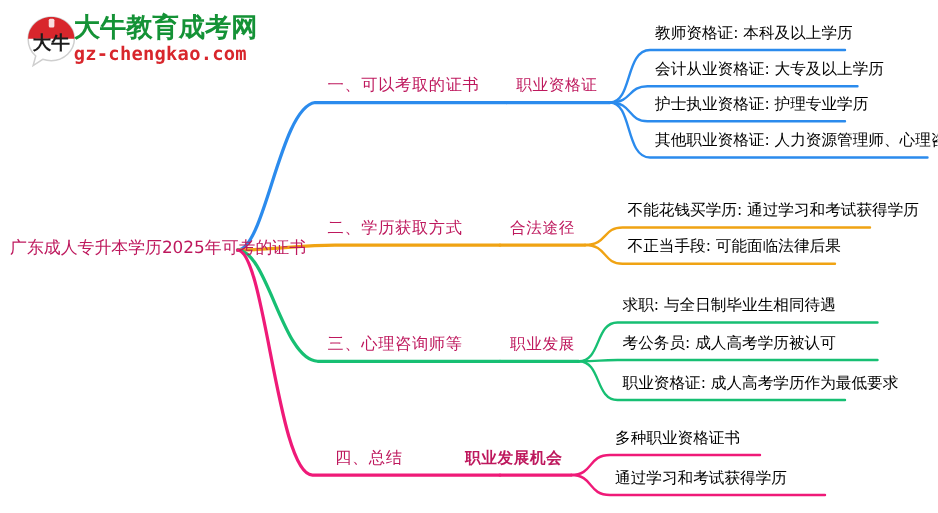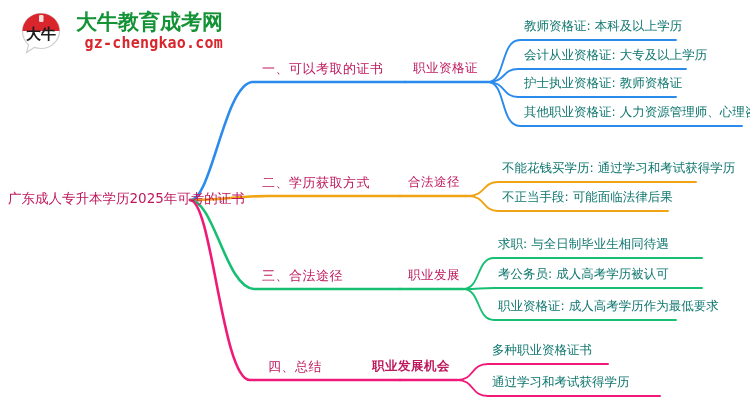--- a/index.html
+++ b/index.html
@@ -24,21 +24,21 @@
   
   #logo {
     position: absolute; left: 18px; top: 8px;
     width: 200px; height: 52px;
   }
   #logo-mark {
     position: absolute; left: 0px; top: 2px;
     width: 46px; height: 46px;
   }
   #logo-text-wrap {
-    position: absolute; left: 58px; top: 2px; text-align: right;
+    position: absolute; left: 41px; top: 2px;
   }
   #logo-title {
     font-size: 21px; font-weight: bold; color: #149236;
     letter-spacing: 0px; line-height: 25px;
     white-space: nowrap;
     font-family: "DejaVu Sans", "Liberation Sans", sans-serif;
   }
   #logo-sub {
     font-size: 15px; font-weight: bold; color: #d8262c;
     line-height: 16px; letter-spacing: 0.2px;
@@ -59,21 +59,21 @@
   .lvl1 {
     font-size: 13px;
     letter-spacing: 0.5px;
   }
   .lvl2 {
     font-size: 12.5px;
     letter-spacing: 0.5px;
   }
   .leaf {
     font-size: 12.5px;
-    color: #0f766e;
+    color: #000000;
   }
 </style>
 </head>
 <body>
 
 <div id="root">
 
   <div id="logo">
     <svg id="logo-mark" viewBox="0 0 46 46">
       <path d="M23 3.5 C33.2 3.5 41.5 11.3 41.5 21 C41.5 30.7 33.2 38.5 23 38.5
@@ -122,29 +122,29 @@
       <path d="M457,380 C475,380 470,396 488,396 L660,396" fill="none" stroke="#ef1a78" stroke-width="1.9" stroke-linecap="round"></path>
     </g>
   </svg>
 
   <div class="node root-node">广东成人专升本学历2025年可考的证书</div>
 
   <div class="node lvl1" style="left:262px; top:62px;">一、可以考取的证书</div>
   <div class="node lvl2" style="left:413px; top:62px;">职业资格证</div>
   <div class="node leaf" style="left:524px; top:20px;">教师资格证: 本科及以上学历</div>
   <div class="node leaf" style="left:524px; top:49px;">会计从业资格证: 大专及以上学历</div>
-  <div class="node leaf" style="left:524px; top:77px;">护士执业资格证: 教师资格证</div>
+  <div class="node leaf" style="left:524px; top:77px;">护士执业资格证: 护理专业学历</div>
   <div class="node leaf" style="left:524px; top:106px;">其他职业资格证: 人力资源管理师、心理咨询师等</div>
 
   <div class="node lvl1" style="left:262px; top:176px;">二、学历获取方式</div>
   <div class="node lvl2" style="left:408px; top:176px;">合法途径</div>
   <div class="node leaf" style="left:502px; top:162px;">不能花钱买学历: 通过学习和考试获得学历</div>
   <div class="node leaf" style="left:502px; top:191px;">不正当手段: 可能面临法律后果</div>
 
-  <div class="node lvl1" style="left:262px; top:269px;">三、合法途径</div>
+  <div class="node lvl1" style="left:262px; top:269px;">三、心理咨询师等</div>
   <div class="node lvl2" style="left:408px; top:269px;">职业发展</div>
   <div class="node leaf" style="left:498px; top:238px;">求职: 与全日制毕业生相同待遇</div>
   <div class="node leaf" style="left:498px; top:268px;">考公务员: 成人高考学历被认可</div>
   <div class="node leaf" style="left:498px; top:300px;">职业资格证: 成人高考学历作为最低要求</div>
 
   <div class="node lvl1" style="left:268px; top:360px;">四、总结</div>
   <div class="node lvl2" style="left:372px; top:360px;font-weight:bold;">职业发展机会</div>
   <div class="node leaf" style="left:492px; top:376px;">通过学习和考试获得学历</div>
   <div class="node leaf" style="left:492px; top:344px;">多种职业资格证书</div>
 

